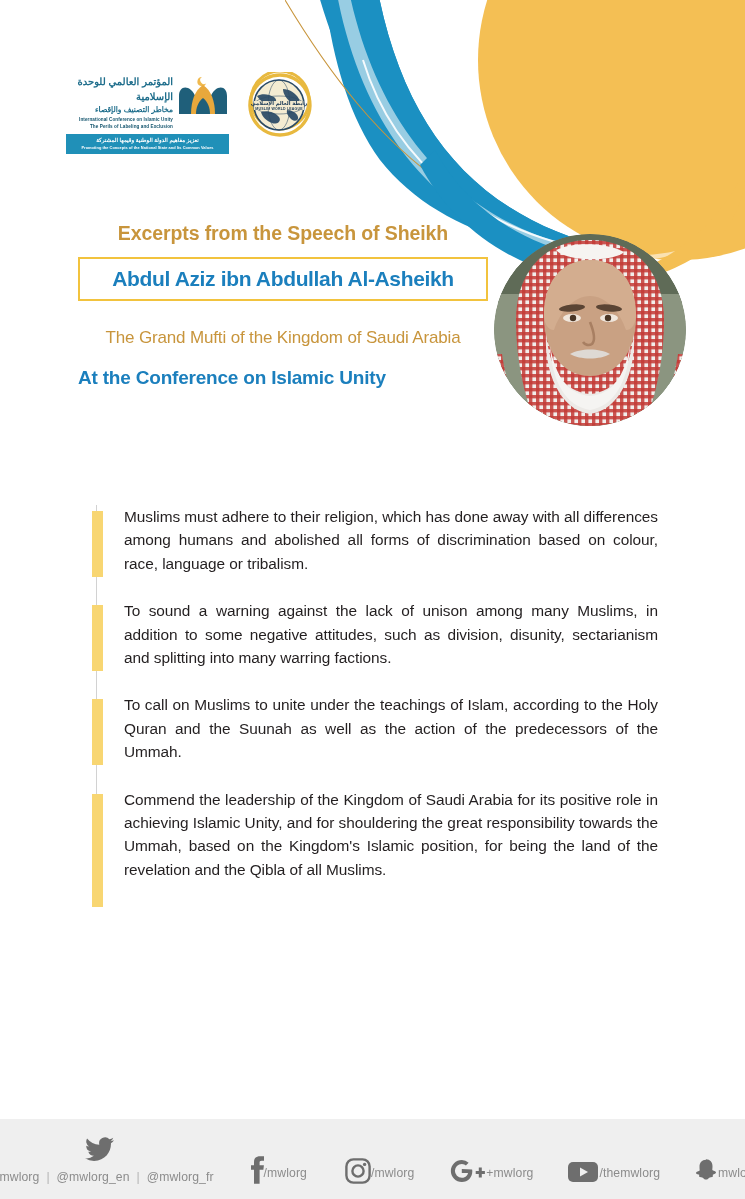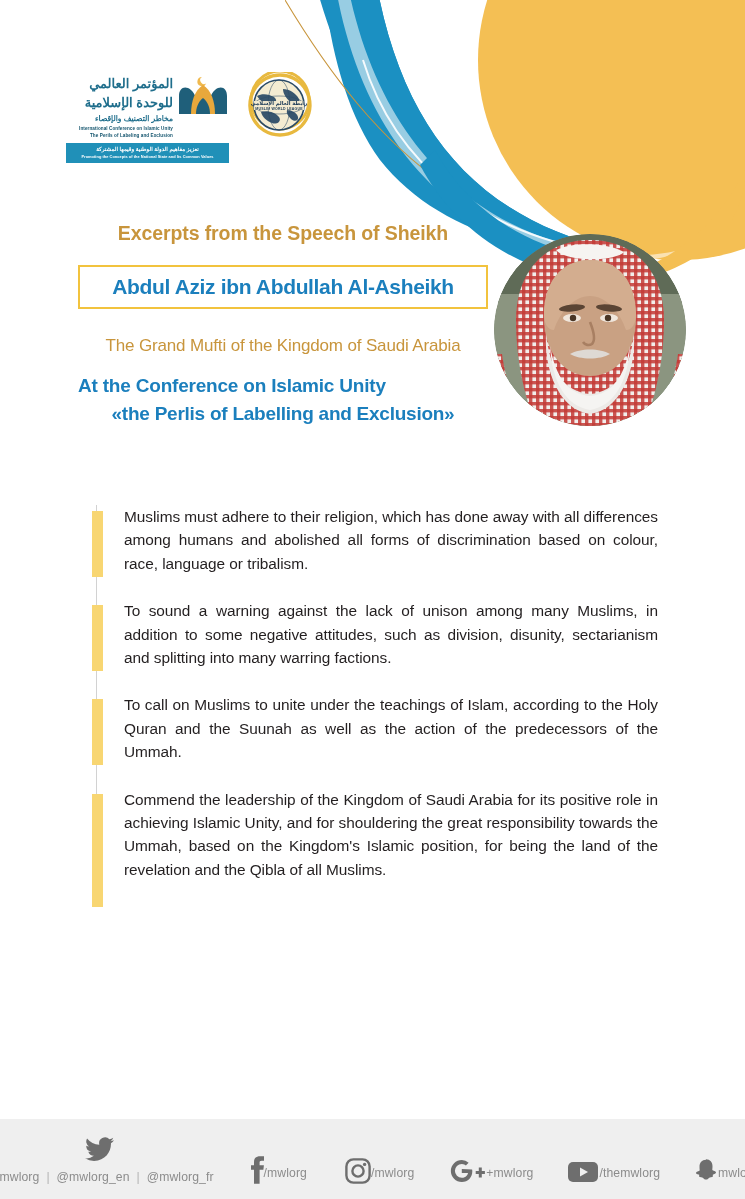--- a/index.html
+++ b/index.html
@@ -27,21 +27,21 @@
     top: 74px;
     display: flex;
     align-items: flex-start;
     gap: 18px;
     z-index: 5;
   }
   .conf-logo { display: flex; flex-direction: column; width: 163px; }
   .conf-logo-top { display: flex; align-items: flex-start; gap: 4px; }
   .conf-logo-text { flex: 1; text-align: right; padding-top: 1px; }
   .conf-ar1 {
-    font-size: 13px; color: #1f6e8c; font-weight: bold;
+    font-size: 10px; color: #1f6e8c; font-weight: bold;
     letter-spacing: .2px; line-height: 1.45; direction: rtl;
   }
   .conf-ar2 {
     font-size: 7.6px; color: #1f6e8c; font-weight: bold;
     letter-spacing: 1.1px; line-height: 1.45; direction: rtl;
   }
   .conf-en1 { font-size: 4.6px; color: #13546d; font-weight: bold; line-height: 1.55; letter-spacing: .08px; margin-top: 1px; }
   .conf-en2 { font-size: 4.6px; color: #13546d; font-weight: bold; line-height: 1.55; letter-spacing: .08px; }
   .conf-emblem { width: 52px; height: 42px; flex: none; }
   .conf-banner {
@@ -52,21 +52,21 @@
   .conf-banner-en { font-size: 3.9px; color: #ffffff; font-weight: bold; line-height: 1.5; letter-spacing: .05px; }
   .mwl-logo { width: 66px; height: 66px; flex: none; margin-top: -2px; }
 
   
   .title-block { position: absolute; left: 78px; top: 222px; width: 410px; z-index: 6; }
   .excerpt-line {
     font-size: 19.5px; color: #c8953c; font-weight: bold;
     text-align: center; letter-spacing: -.1px; line-height: 1.2;
   }
   .name-box {
-    margin-top: 20px;
+    margin-top: 12px;
     border: 2.5px solid #f2c33e;
     padding: 8px 8px 9px;
     text-align: center;
   }
   .name-text {
     font-size: 21px; color: #1b7fbd; font-weight: bold;
     letter-spacing: -.35px; line-height: 1.1; white-space: nowrap;
   }
   .mufti-line {
     margin-top: 26px;
@@ -234,21 +234,20 @@
     </div>
   </div>
 
   <div class="title-block">
     <div class="excerpt-line">Excerpts from the Speech of Sheikh</div>
     <div class="name-box">
       <div class="name-text">Abdul Aziz ibn Abdullah Al-Asheikh</div>
     </div>
     <div class="mufti-line">The Grand Mufti of the Kingdom of Saudi Arabia</div>
     <div class="conf-line1">At the Conference on Islamic Unity</div>
-    <div class="conf-line2">«the Perlis of Labelling and Exclusion»</div>
   </div>
 
   <div class="portrait">
     <svg width="192" height="192" viewBox="0 0 192 192" xmlns="http://www.w3.org/2000/svg">
       <defs>
         <clipPath id="pclip">
             <circle cx="96" cy="96" r="96"></circle>
           </clipPath>
         <pattern id="keffiyeh" width="7" height="7" patternUnits="userSpaceOnUse">
           <rect width="7" height="7" fill="#f2eeeb"></rect>

